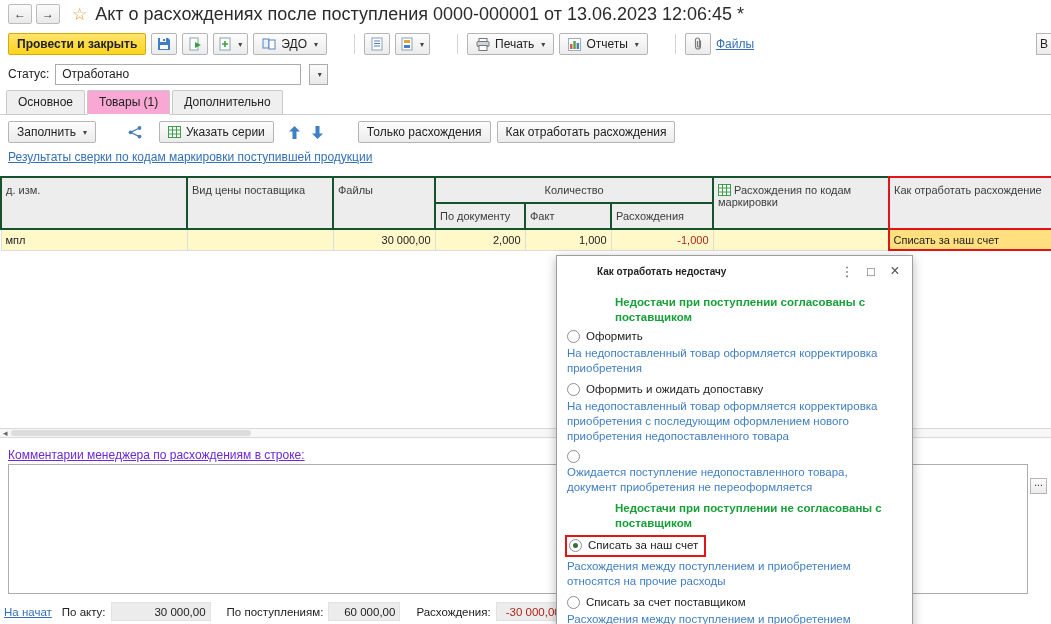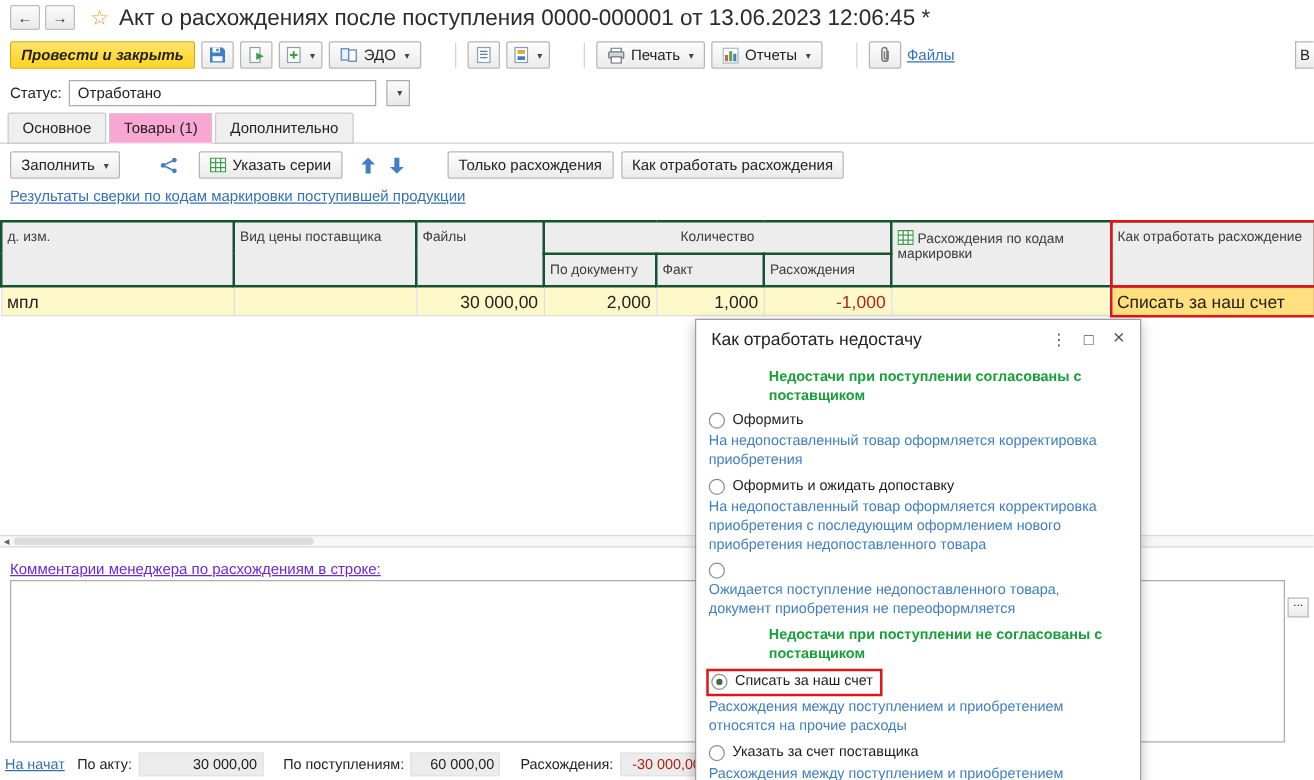--- a/index.html
+++ b/index.html
@@ -29,21 +29,21 @@
 
   
   .titlebar { left: 0; top: 0; width: 100%; height: 28px; display: flex; align-items: center; gap: 4px; padding-left: 8px; }
   .navbtn { width: 24px; height: 20px; display: inline-flex; align-items: center; justify-content: center;
     background: linear-gradient(#fbfbfb,#e9e9e9); border: 1px solid #bcbcbc; border-radius: 2px; font-size: 12px; color:#333; cursor: pointer; }
   .star { color: #e89c30; font-size: 17px; margin: 0 4px 0 8px; cursor: pointer; }
   .doc-title { font-size: 18px; color: #2b2b2b; white-space: nowrap; }
 
   
   .toolbar { left: 0; top: 30px; width: 100%; height: 28px; display: flex; align-items: center; gap: 5px; padding-left: 8px; }
-  .btn-yellow { background: linear-gradient(#ffe46a, #ffd41f); border: 1px solid #d9ab00; font-weight: bold; font-style: italic; }
+  .btn-yellow { background: linear-gradient(#ffe46a, #ffd41f); border: 1px solid #d9ab00; font-weight: bold; }
   .gap-l { margin-left: 22px; }
   .partial-btn { right: 0; top: 33px; width: 15px; height: 22px;
     background: linear-gradient(#fdfdfd,#ebebeb); border: 1px solid #b5b5b5; border-right: none;
     display: flex; align-items: center; padding-left: 3px; font-size: 12px; }
 
   
   .statusrow { left: 8px; top: 63px; display: flex; align-items: center; gap: 6px; height: 22px; }
   .field { width: 246px; height: 21px; border: 1px solid #ababab; background: #fff; display: flex; align-items: center; padding-left: 6px; font-size: 12px; }
   .combo-caret { width: 19px; height: 21px; margin-left: 2px; display: inline-flex; align-items: center; justify-content: center;
     border: 1px solid #ababab; background: linear-gradient(#fbfbfb,#e9e9e9); cursor: pointer; }
@@ -64,21 +64,21 @@
 
   
   .tablewrap { left: 0; top: 176px; width: 1051px; }
   table { border-collapse: collapse; table-layout: fixed; width: 1051px; }
   th { background: #ededed; border: 2px solid #14532d; font-weight: normal; font-size: 11px; color: #3c3c3c;
     padding: 3px 4px; text-align: left; vertical-align: top; }
   th.span2 { height: 52px; padding-top: 6px; }
   th.qty { text-align: center; vertical-align: middle; height: 26px; }
   th.sub { height: 26px; vertical-align: middle; }
   th.how { outline: 2px solid var(--annot); outline-offset: -1px; }
-  td { border: 1px solid #ddd; background: var(--rowhl); font-size: 14px; padding: 3px 4px; height: 21px; white-space: nowrap; overflow: hidden; }
+  td { border: 1px solid #ddd; background: var(--rowhl); font-size: 11px; padding: 3px 4px; height: 21px; white-space: nowrap; overflow: hidden; }
   td.num { text-align: right; }
   td.neg { color: var(--neg); }
   td.how-cell { background: #ffdf7e; outline: 2px solid var(--annot); outline-offset: -1px; }
   .mark-icon { vertical-align: -2px; margin-right: 3px; }
 
   
   .hscroll { left: 0; top: 428px; width: 100%; height: 10px; border-top: 1px solid #d9d9d9; border-bottom: 1px solid #d9d9d9;
     background: #f7f7f7; display: flex; align-items: center; }
   .hs-arrow { font-size: 9px; color: #666; padding: 0 3px; cursor: pointer; line-height: 1; }
   .hs-thumb { width: 240px; height: 6px; background: #dcdcdc; border-radius: 3px; cursor: pointer; }
@@ -95,21 +95,21 @@
   .flabel { margin-left: 16px; margin-right: 5px; color: #222; white-space: nowrap; }
   .ffield { background: #ececec; border: 1px solid #e2e2e2; height: 19px; display: flex; align-items: center; justify-content: flex-end;
     padding: 0 4px; font-size: 11.5px; }
   .w100 { width: 100px; } .w72 { width: 72px; } .w70 { width: 70px; }
   .fneg { color: var(--neg); }
 
   
   .dialog { left: 556px; top: 255px; width: 357px; height: 376px; background: #fff; border: 1px solid #9e9e9e;
     box-shadow: 0 3px 10px rgba(0,0,0,.28); z-index: 20; overflow: hidden; }
   .dlg-header { height: 30px; display: flex; align-items: center; padding: 0 8px 0 12px; }
-  .dlg-title { font-size: 14px; font-weight: normal; flex: 1; white-space: nowrap; }
+  .dlg-title { font-size: 10px; font-weight: bold; flex: 1; white-space: nowrap; margin-left: 28px; }
   .dlg-ico { width: 18px; text-align: center; color: #555; cursor: pointer; font-size: 13px; margin-left: 6px; }
   .dlg-ico.close { font-size: 16px; }
   .dlg-content { padding: 3px 12px 0 10px; font-size: 11.5px; line-height: 1.3; }
   .dlg-head { color: var(--green); font-weight: bold; margin: 6px 0 4px; padding-left: 48px; }
   .opt { display: flex; align-items: flex-start; gap: 6px; margin: 4px 0 2px; cursor: pointer; }
   .radio { flex: 0 0 13px; width: 13px; height: 13px; margin-top: 1px; border: 1px solid #8f8f8f; border-radius: 50%; background: #fff; position: relative; }
   .radio.checked::after { content: ''; position: absolute; inset: 3px; border-radius: 50%; background: #3c6e3c; }
   .opt-label { color: #1c1c1c; }
   .desc { color: var(--desc); margin: 1px 0 6px; }
   .annot-box { display: inline-flex; align-items: flex-start; gap: 6px; border: 2px solid var(--annot); padding: 1px 6px 2px 2px; margin-left: -2px; }
@@ -368,18 +368,18 @@
     <div class="opt">
       <span class="annot-box">
         <span class="radio checked"></span>
         <span class="opt-label">Списать за наш счет</span>
       </span>
     </div>
     <div class="desc">Расхождения между поступлением и приобретением относятся на прочие расходы</div>
 
     <div class="opt">
       <span class="radio"></span>
-      <span class="opt-label">Указать за счет поставщика</span>
+      <span class="opt-label">Списать за счет поставщиком</span>
     </div>
     <div class="desc">Расхождения между поступлением и приобретением относятся на прочие расходы. Ответственность за недостачи будет возложена на поставщика</div>
 
   </div>
 </div>
 
 </body></html>

